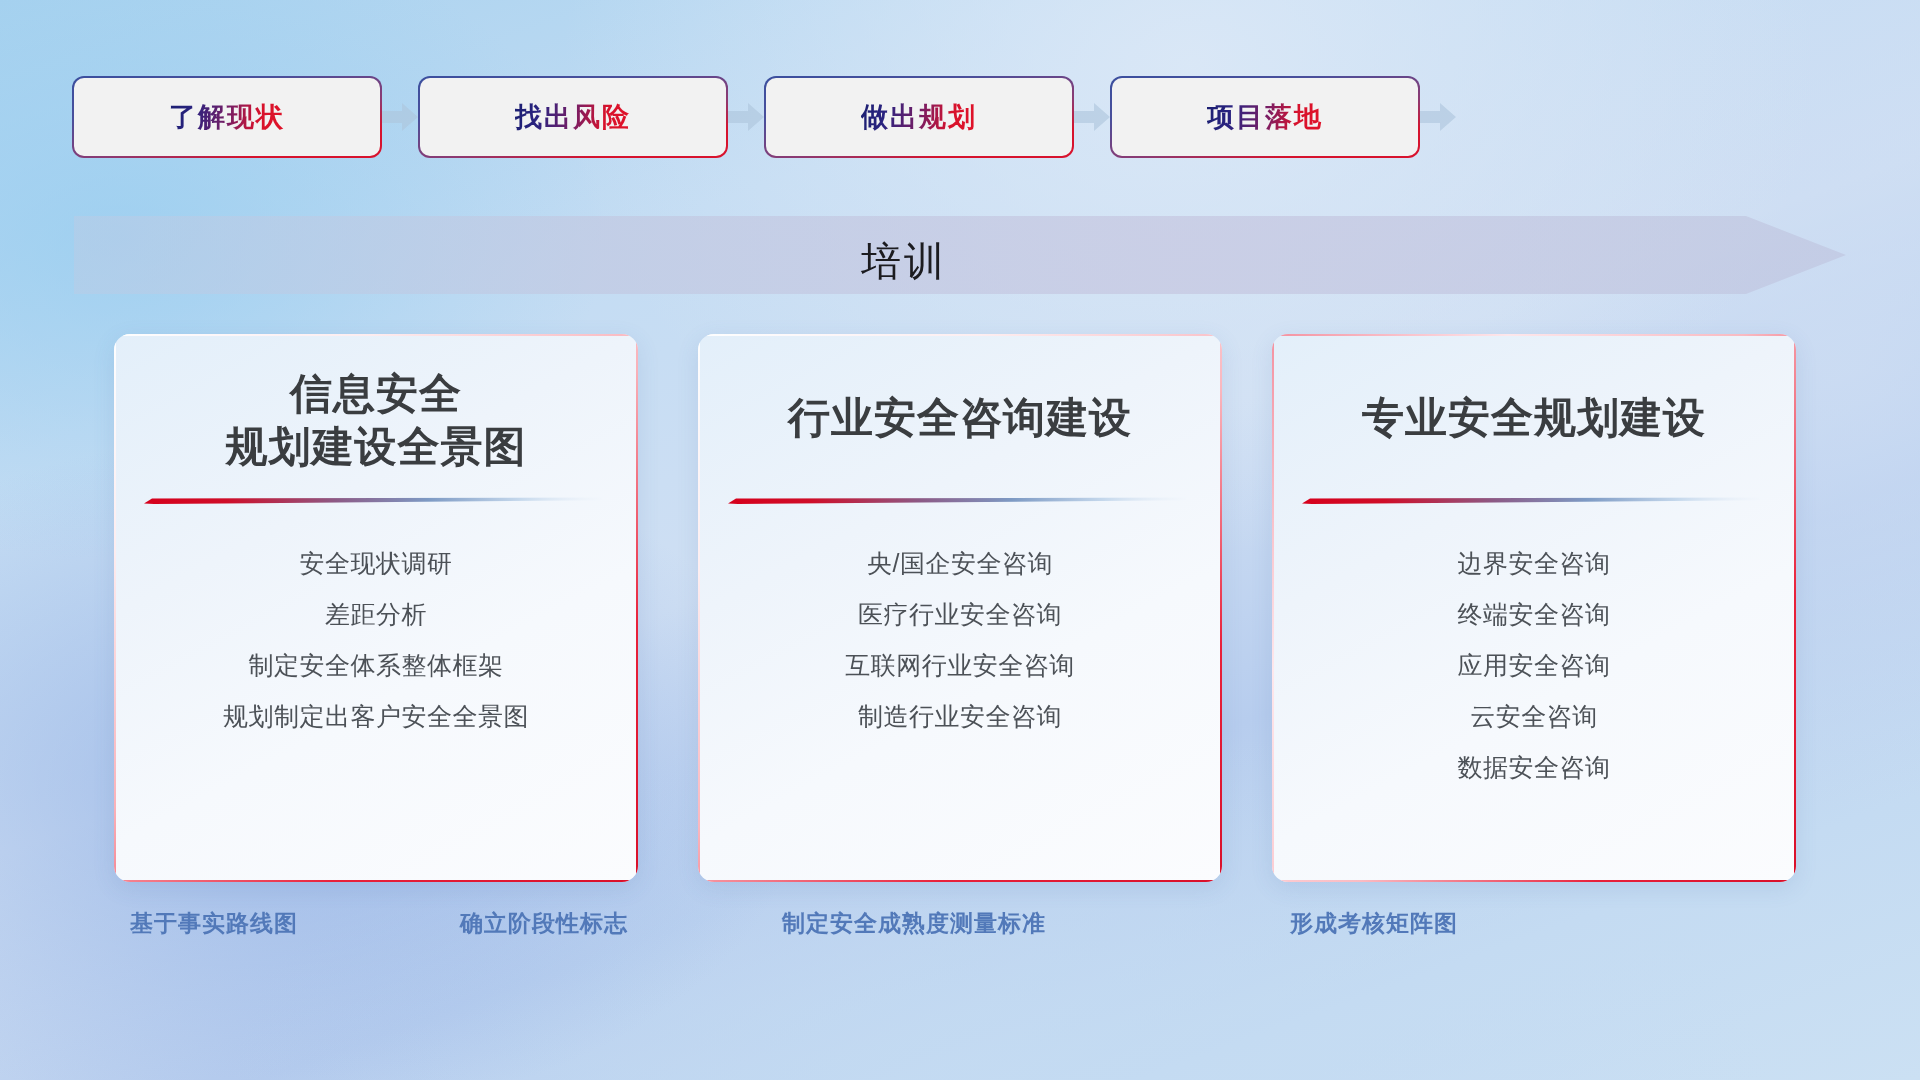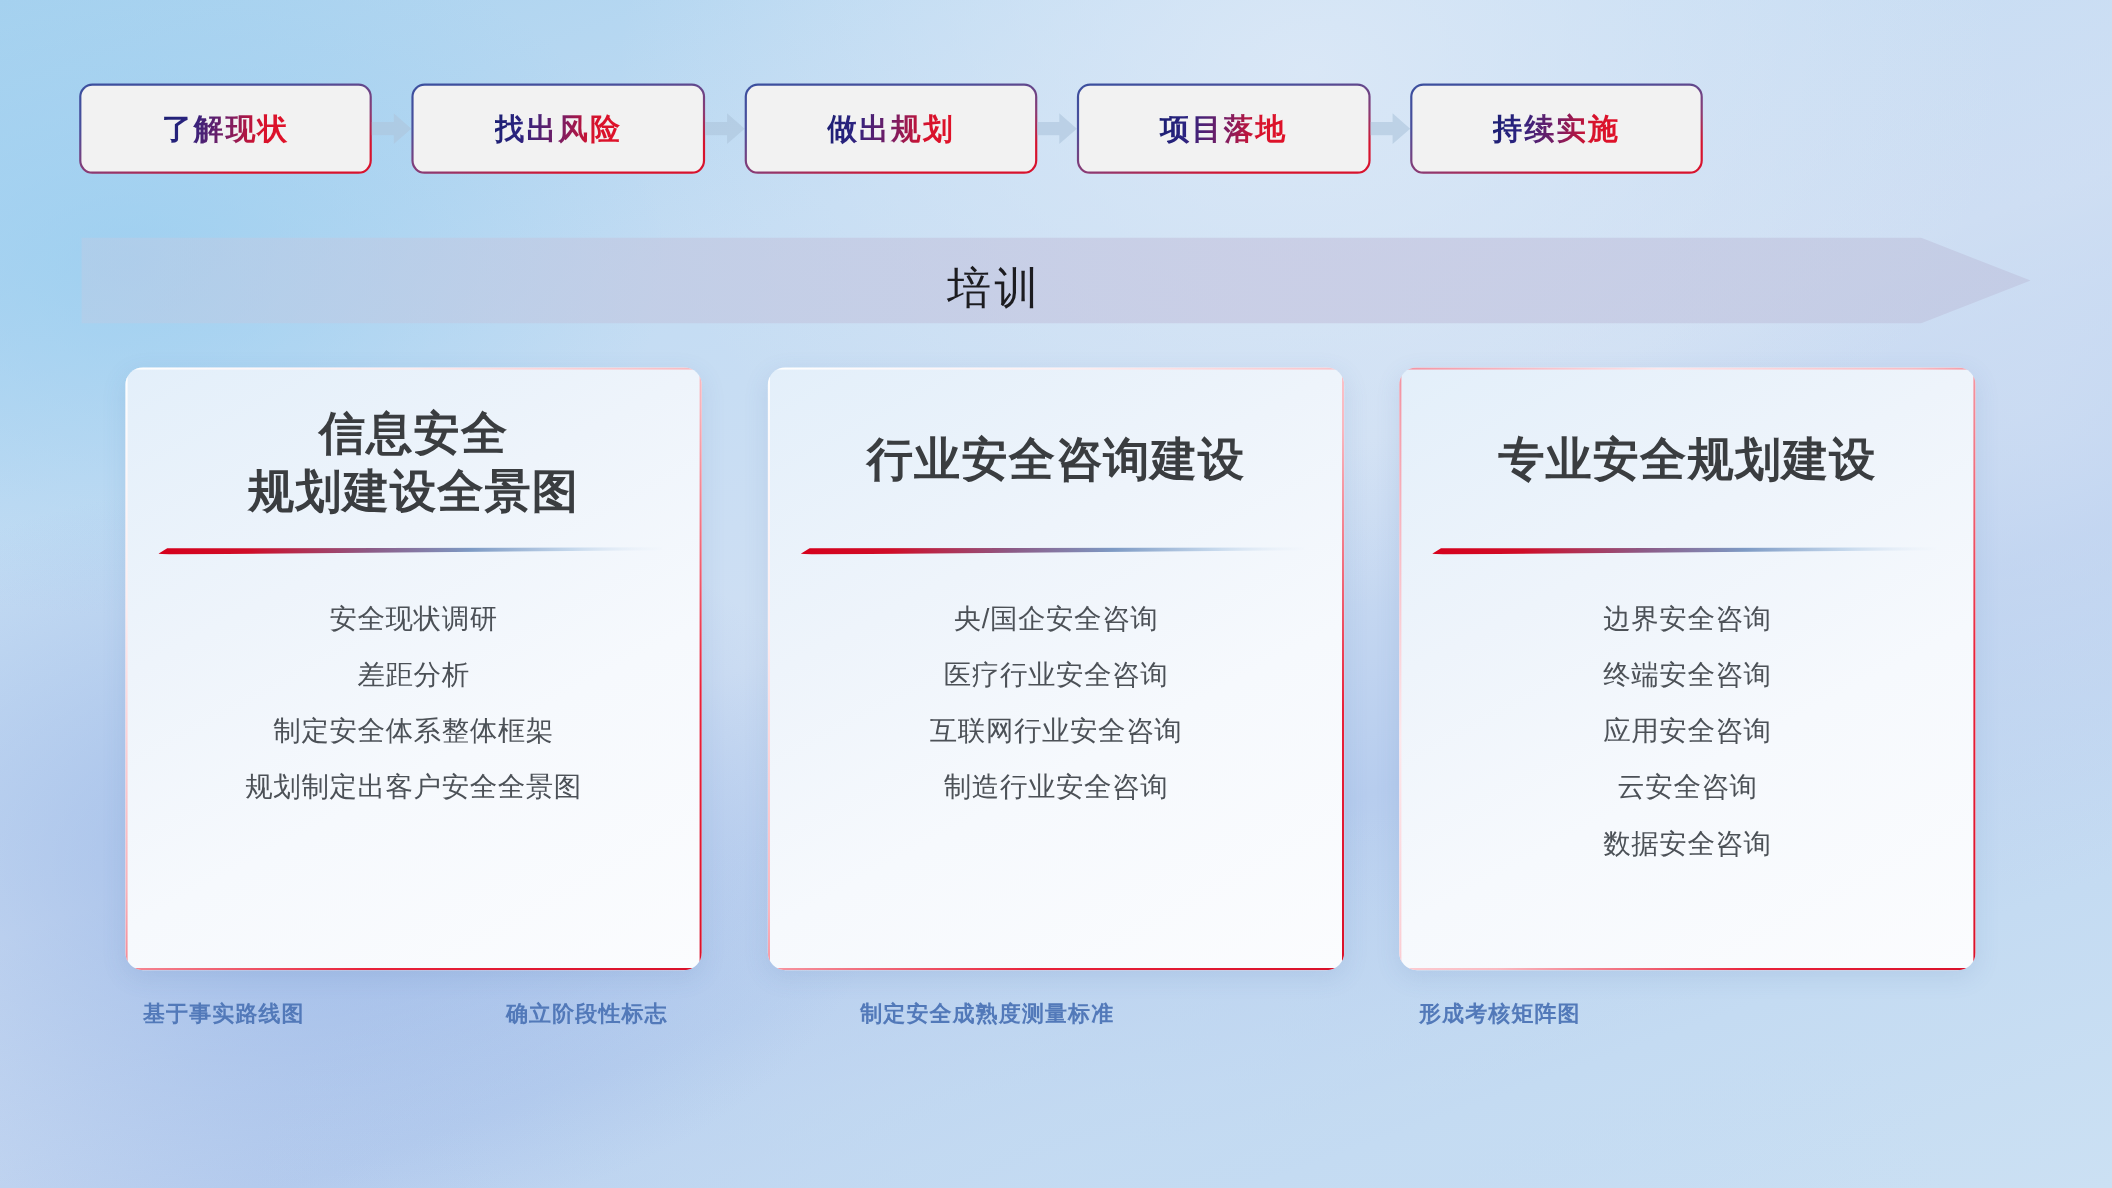--- a/index.html
+++ b/index.html
@@ -27,25 +27,24 @@
       radial-gradient(ellipse 760px 620px at 96% 34%, rgba(205,221,243,0.80) 0%, rgba(205,221,243,0) 72%),
       radial-gradient(ellipse 1100px 520px at 52% 100%, rgba(196,219,242,0.85) 0%, rgba(196,219,242,0) 70%),
       linear-gradient(160deg, #a8d2ef 0%, #c3dcf3 26%, #cfdff3 48%, #b7cdee 66%, #c4dbf2 84%, #cbe0f3 100%);
   }
 
   
   #step-row {
     position: absolute;
     left: 74px;
     top: 78px;
-    width: 1472px;
+    width: 1772px;
     height: 78px;
     display: flex;
     align-items: center;
-    justify-content: space-between;
   }
   .step-box {
     position: relative;
     width: 306px;
     height: 78px;
     border-radius: 10px;
     background: #f2f2f2;
     display: flex;
     align-items: center;
     justify-content: center;
@@ -225,21 +224,21 @@
   #footnotes {
     position: absolute;
     left: 0;
     top: 908px;
     width: 1920px;
     height: 48px;
   }
   .footnote {
     position: absolute;
     top: 0;
-    font-size: 20px;
+    font-size: 23px;
     font-weight: 700;
     color: #5279b9;
     letter-spacing: 1px;
     white-space: nowrap;
   }
   #footnote-0 { left: 130px; }
   #footnote-1 { left: 460px; }
   #footnote-2 { left: 782px; }
   #footnote-3 { left: 1290px; }
 </style>
@@ -271,23 +270,20 @@
       <path d="M2 11 H22 V3 L38 17 L22 31 V23 H2 Z" fill="#aec6dd"></path>
     </svg>
 
     <div class="step-box">
       <span class="step-label">项目落地</span>
     </div>
     <svg class="step-arrow" viewBox="0 0 40 34">
       <path d="M2 11 H22 V3 L38 17 L22 31 V23 H2 Z" fill="#aec6dd"></path>
     </svg>
 
-    <div class="step-box">
-      <span class="step-label">持续实施</span>
-    </div>
   </div>
 
   <div id="banner">
     <svg id="banner-shape" viewBox="0 0 1772 90" preserveAspectRatio="none">
       <defs>
         <linearGradient id="bannerGrad" x1="0" y1="0" x2="1" y2="0">
           <stop offset="0%" stop-color="#b9ccE6" stop-opacity="0.55"></stop>
           <stop offset="30%" stop-color="#c2c9e2" stop-opacity="0.72"></stop>
           <stop offset="62%" stop-color="#c7c9e2" stop-opacity="0.78"></stop>
           <stop offset="100%" stop-color="#c0c6e0" stop-opacity="0.70"></stop>

